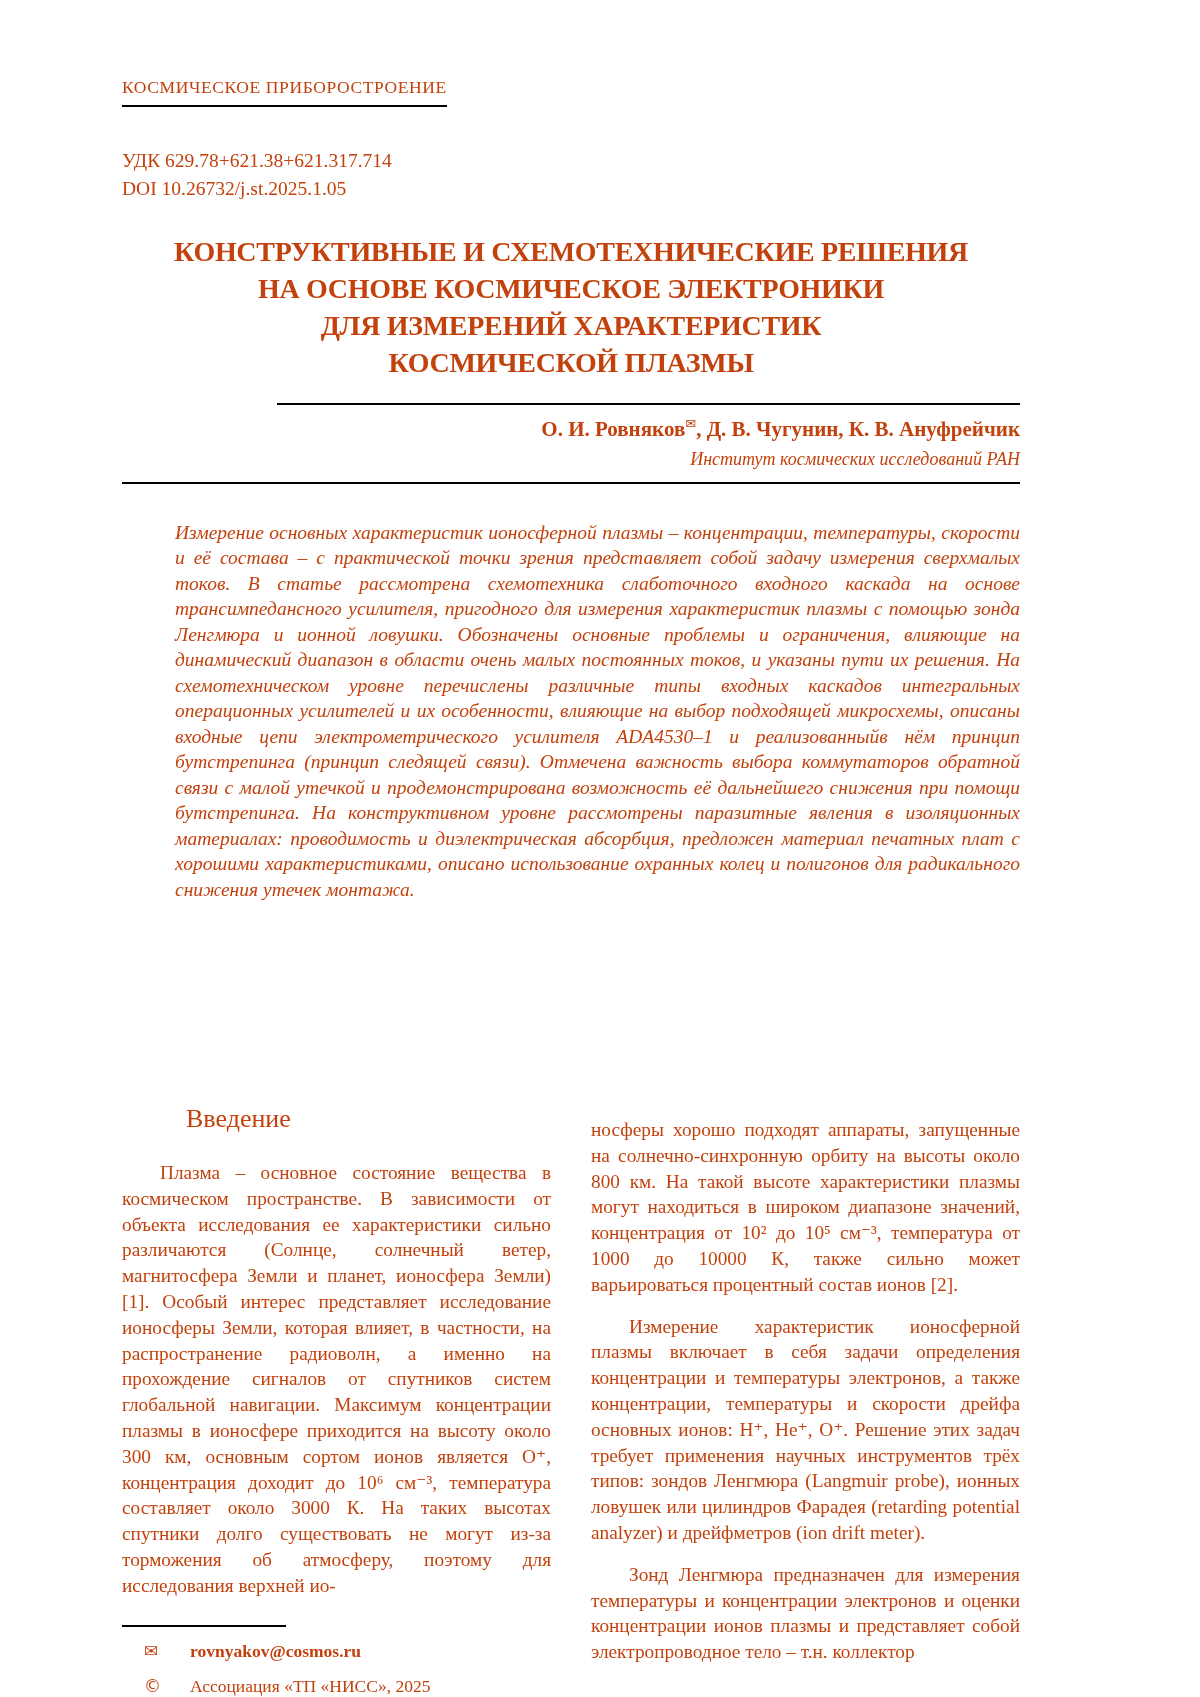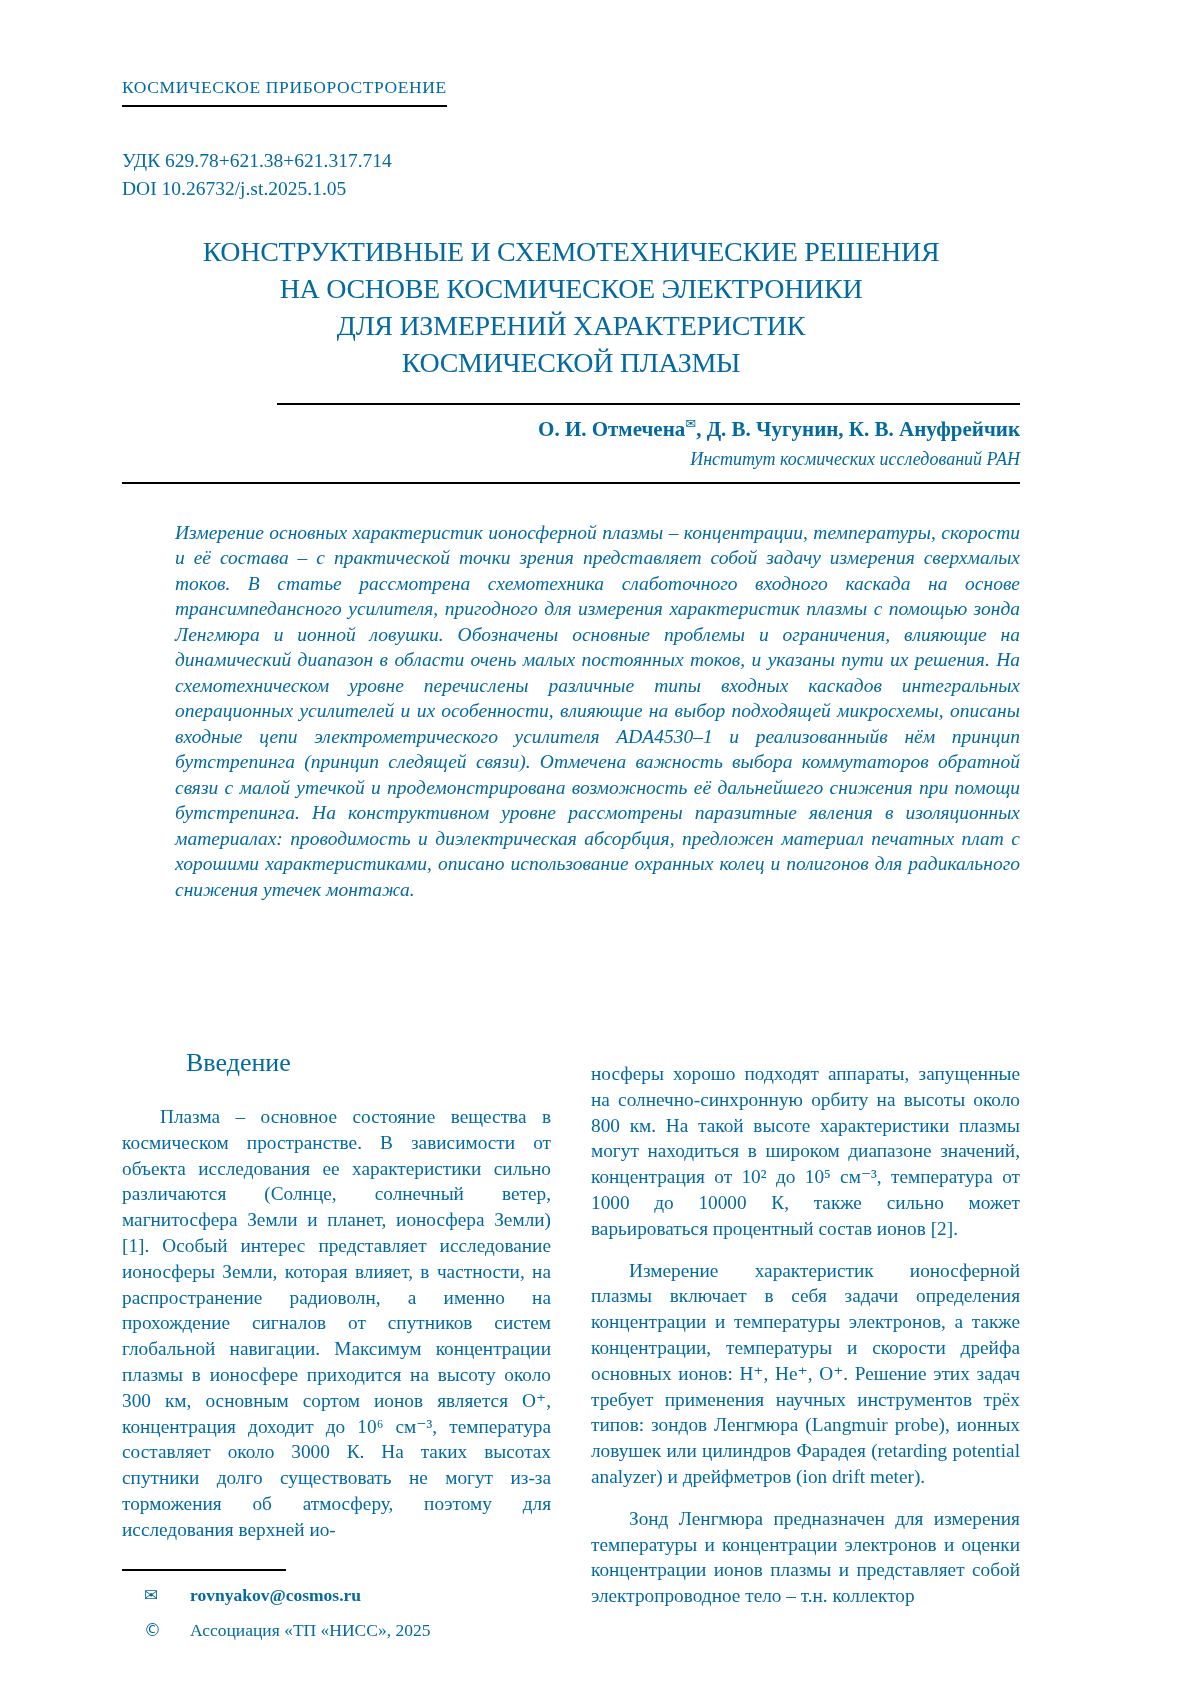--- a/index.html
+++ b/index.html
@@ -2,21 +2,21 @@
 <html lang="ru"><head>
 <meta charset="utf-8">
 <style>
   html,body { margin:0; padding:0; background:#e8e8e8; }
   .sheet {
     position:relative;
     width:1200px; height:1697px;
     margin:0 auto;
     background:#ffffff;
     font-family:"Liberation Serif","DejaVu Serif",serif;
-    color:#0369a1;
+    color:#c2410c;
     overflow:hidden;
   }
   .content { margin-left:122px; width:898px; }
 
   
   .running-head { padding-top:77px; }
   .running-head .rh-text {
     display:inline-block;
     font-size:17.5px; letter-spacing:0.6px;
     padding-bottom:7px;
@@ -25,21 +25,21 @@
 
   
   .meta { margin-top:40px; font-size:19.5px; line-height:28px; }
 
   
   .title {
     margin-top:30px;
     text-align:center;
     font-size:28px; line-height:37px;
     letter-spacing:-0.3px;
-    font-weight:normal;
+    font-weight:bold;
   }
 
   
   .byline {
     margin-top:22px;
     margin-left:155px;
     border-top:2.5px solid #000;
     padding-top:11px;
     text-align:right;
   }
@@ -59,21 +59,21 @@
     font-style:italic;
     font-size:19.5px; line-height:25.5px;
     text-align:justify;
   }
   .abstract { margin-top:36px; }
   .keywords { margin-top:46px; }
 
   
   .columns {
     position:absolute;
-    top:1048px; left:122px;
+    top:1104px; left:122px;
     width:898px;
     display:flex; gap:40px;
   }
   .col {
     width:433px;
     font-size:19.3px; line-height:25.8px;
     text-align:justify;
   }
   .intro-heading {
     font-weight:normal;
@@ -112,21 +112,21 @@
     </div>
 
     <div class="title">
       <div>КОНСТРУКТИВНЫЕ И СХЕМОТЕХНИЧЕСКИЕ РЕШЕНИЯ</div>
       <div>НА ОСНОВЕ КОСМИЧЕСКОЕ ЭЛЕКТРОНИКИ</div>
       <div>ДЛЯ ИЗМЕРЕНИЙ ХАРАКТЕРИСТИК</div>
       <div>КОСМИЧЕСКОЙ ПЛАЗМЫ</div>
     </div>
 
     <div class="byline">
-      <div class="authors"><span>О. И. Отмечена</span><sup>✉</sup><span>, Д. В. Чугунин, К. В. Ануфрейчик</span></div>
+      <div class="authors"><span>О. И. Ровняков</span><sup>✉</sup><span>, Д. В. Чугунин, К. В. Ануфрейчик</span></div>
       <div class="affil">
         <div>Институт космических исследований РАН</div>
       </div>
     </div>
 
     <div class="rule-full"></div>
 
     <div class="abstract">Измерение основных характеристик ионосферной плазмы – концентрации, температуры, скорости и её состава – с практической точки зрения представляет собой задачу измерения сверхмалых токов. В статье рассмотрена схемотехника слаботочного входного каскада на основе трансимпедансного усилителя, пригодного для измерения характеристик плазмы с помощью зонда Ленгмюра и ионной ловушки. Обозначены основные проблемы и ограничения, влияющие на динамический диапазон в области очень малых постоянных токов, и указаны пути их решения. На схемотехническом уровне перечислены различные типы входных каскадов интегральных операционных усилителей и их особенности, влияющие на выбор подходящей микросхемы, описаны входные цепи электрометрического усилителя ADA4530–1 и реализованныйв нём принцип бутстрепинга (принцип следящей связи). Отмечена важность выбора коммутаторов обратной связи с малой утечкой и продемонстрирована возможность её дальнейшего снижения при помощи бутстрепинга. На конструктивном уровне рассмотрены паразитные явления в изоляционных материалах: проводимость и диэлектрическая абсорбция, предложен материал печатных плат с хорошими характеристиками, описано использование охранных колец и полигонов для радикального снижения утечек монтажа.</div>
 
 

